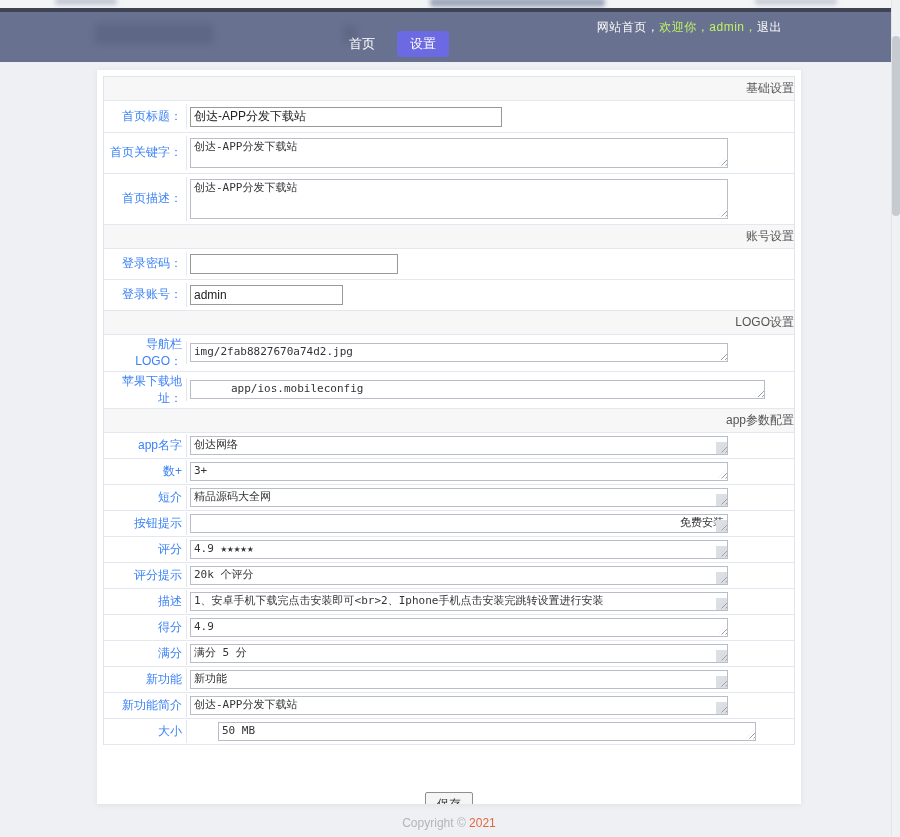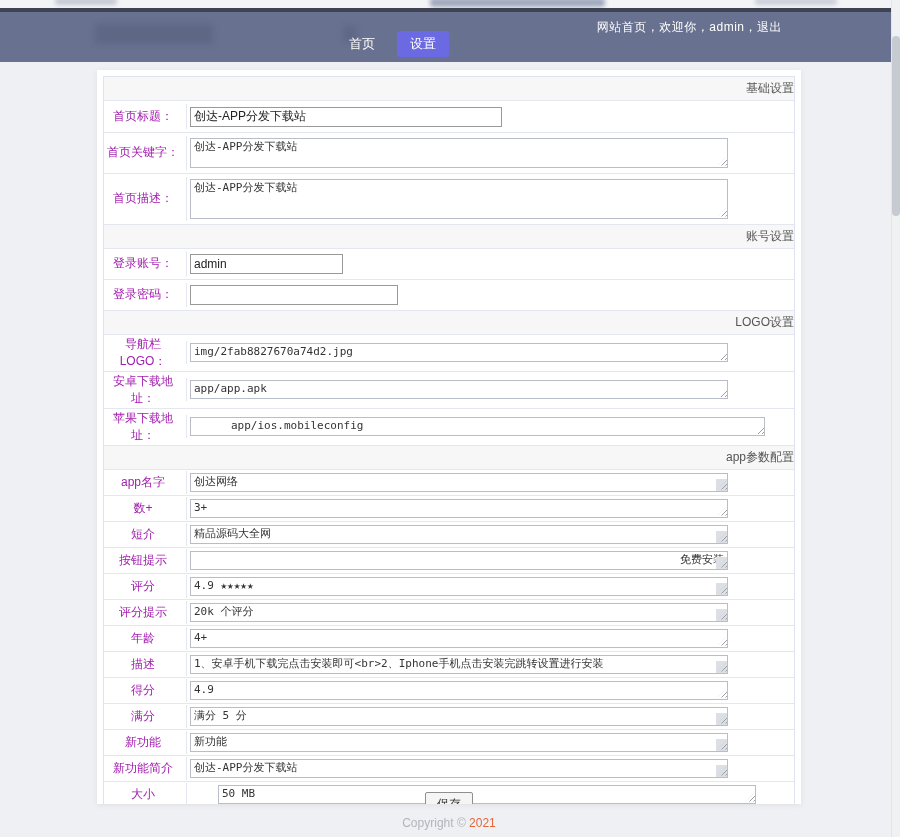--- a/index.html
+++ b/index.html
@@ -16,37 +16,37 @@
   .smudge.s3{left:755px;top:-2px;width:82px;height:7px;background:rgba(110,120,145,.3);}
   .dark-line{position:absolute;left:0;top:8px;width:900px;height:4px;background:#3f4454;}
   
   .header{position:absolute;left:0;top:12px;width:900px;height:50px;background:#68718f;}
   .logo-smudge{position:absolute;left:95px;top:12px;width:118px;height:20px;
     background:rgba(35,45,70,.14);filter:blur(3px);border-radius:3px;}
   .logo-smudge2{position:absolute;left:343px;top:14px;width:14px;height:16px;
     background:rgba(35,45,70,.12);filter:blur(3px);}
   .topbar-links{position:absolute;right:118px;top:7px;font-size:12px;color:#fff;letter-spacing:.5px;}
   .tblink{color:#fdfdfd;cursor:pointer;text-align:center;}
-  .tblink.hl{color:#ffffff;}
+  .tblink.hl{color:#bef264;}
   .navbar{position:absolute;left:0;bottom:5px;width:100%;text-align:center;}
   .nav-inner{display:inline-block;transform:translateX(-56px);margin-top:40px;}
   .nav-link{display:inline-block;color:#fff;font-size:13px;padding:4px 10px;cursor:pointer;}
   .nav-link.active{background:#6c6ae3;border-radius:3px;padding:4px 13px;margin-left:12px;}
   
   .scrollbar{position:absolute;right:0;top:0;width:8px;height:837px;background:#f0f1f3;border-left:1px solid #e3e4e7;z-index:50;}
   .scroll-thumb{position:absolute;left:0;top:36px;width:8px;height:180px;background:#c6cad1;border-radius:4px;}
   
   .panel{position:absolute;left:97px;top:70px;width:692px;height:722px;padding:6px;
     background:#fff;overflow:hidden;box-shadow:0 1px 6px rgba(0,0,0,.07);}
   .form-box{border:1px solid #dfe3ed;border-bottom:none;}
   .sec-title{text-align:right;color:#555;font-size:12px;padding:3px 0;background:#f7f7f8;border-bottom:1px solid #e4e7ef;}
   .frow{display:flex;align-items:center;border-bottom:1px solid #e4e7ef;}
   .frow.roomy{padding:3px 0;}
   .frow.tight{padding:1px 0;}
-  .flabel{flex:none;width:78px;text-align:center;padding-right:4px;color:#a21caf;font-size:12px;}
+  .flabel{flex:none;width:78px;text-align:right;padding-right:4px;color:#3b82f6;font-size:12px;}
   .ffield{flex:1;border-left:1px solid #e4e7ef;padding:2px 0 2px 3px;}
   .tinput{height:16px;border:1px solid #999;font-size:12px;color:#222;padding:1px 3px;
     font-family:"Liberation Sans","DejaVu Sans",sans-serif;background:#fff;}
   .ta-wrap{position:relative;display:inline-block;vertical-align:top;}
   .tarea{display:block;width:530px;border:1px solid #b9bdc7;resize:none;overflow:hidden;
     font-family:"DejaVu Sans Mono",monospace;font-size:11px;line-height:13px;color:#333;padding:1px 3px;}
   .ta-wrap.gray::before{content:'';position:absolute;right:1px;bottom:1px;width:11px;height:12px;background:#dcdfe3;}
   .grip{position:absolute;right:1px;bottom:2px;width:9px;height:9px;z-index:2;
     background:repeating-linear-gradient(135deg,transparent 0 2px,#9ba0a8 2px 3px);
     clip-path:polygon(100% 0,100% 100%,0 100%);}
@@ -88,35 +88,31 @@
       <div class="frow roomy">
         <div class="flabel">首页关键字：</div>
         <div class="ffield"><span class="ta-wrap"><textarea class="tarea" style="height: 26px;">创达-APP分发下载站</textarea><span class="grip"></span></span></div>
       </div>
       <div class="frow roomy">
         <div class="flabel">首页描述：</div>
         <div class="ffield"><span class="ta-wrap"><textarea class="tarea" style="height: 36px;">创达-APP分发下载站</textarea><span class="grip"></span></span></div>
       </div>
       <div class="sec-title">账号设置</div>
       <div class="frow roomy">
+        <div class="flabel">登录密码：</div>
+        <div class="ffield"><input type="text" class="tinput" value="" style="width: 200px;"></div>
+      </div>
+      <div class="frow roomy">
         <div class="flabel">登录账号：</div>
         <div class="ffield"><input type="text" class="tinput" value="admin" style="width: 145px;"></div>
-      </div>
-      <div class="frow roomy">
-        <div class="flabel">登录密码：</div>
-        <div class="ffield"><input type="text" class="tinput" value="" style="width: 200px;"></div>
       </div>
       <div class="sec-title">LOGO设置</div>
       <div class="frow tight">
         <div class="flabel">导航栏LOGO：</div>
         <div class="ffield"><span class="ta-wrap"><textarea class="tarea" style="height: 15px;">img/2fab8827670a74d2.jpg</textarea><span class="grip"></span></span></div>
-      </div>
-      <div class="frow tight">
-        <div class="flabel">安卓下载地址：</div>
-        <div class="ffield"><span class="ta-wrap"><textarea class="tarea" style="height: 15px;">app/app.apk</textarea><span class="grip"></span></span></div>
       </div>
       <div class="frow tight">
         <div class="flabel">苹果下载地址：</div>
         <div class="ffield"><span class="ta-wrap"><textarea class="tarea" style="height: 15px; padding-left: 40px;">app/ios.mobileconfig</textarea><span class="grip"></span></span></div>
       </div>
       <div class="sec-title">app参数配置</div>
       <div class="frow tight">
         <div class="flabel">app名字</div>
         <div class="ffield"><span class="ta-wrap gray"><textarea class="tarea" style="height: 15px;">创达网络</textarea><span class="grip"></span></span></div>
       </div>
@@ -132,24 +128,20 @@
         <div class="flabel">按钮提示</div>
         <div class="ffield"><span class="ta-wrap gray"><textarea class="tarea" style="height: 15px; text-align: right;">免费安装</textarea><span class="grip"></span></span></div>
       </div>
       <div class="frow tight">
         <div class="flabel">评分</div>
         <div class="ffield"><span class="ta-wrap gray"><textarea class="tarea" style="height: 15px;">4.9 ★★★★★</textarea><span class="grip"></span></span></div>
       </div>
       <div class="frow tight">
         <div class="flabel">评分提示</div>
         <div class="ffield"><span class="ta-wrap gray"><textarea class="tarea" style="height: 15px;">20k 个评分</textarea><span class="grip"></span></span></div>
-      </div>
-      <div class="frow tight">
-        <div class="flabel">年龄</div>
-        <div class="ffield"><span class="ta-wrap"><textarea class="tarea" style="height: 15px;">4+</textarea><span class="grip"></span></span></div>
       </div>
       <div class="frow tight">
         <div class="flabel">描述</div>
         <div class="ffield"><span class="ta-wrap gray"><textarea class="tarea" style="height: 15px;">1、安卓手机下载完点击安装即可&lt;br&gt;2、Iphone手机点击安装完跳转设置进行安装</textarea><span class="grip"></span></span></div>
       </div>
       <div class="frow tight">
         <div class="flabel">得分</div>
         <div class="ffield"><span class="ta-wrap"><textarea class="tarea" style="height: 15px;">4.9</textarea><span class="grip"></span></span></div>
       </div>
       <div class="frow tight">

